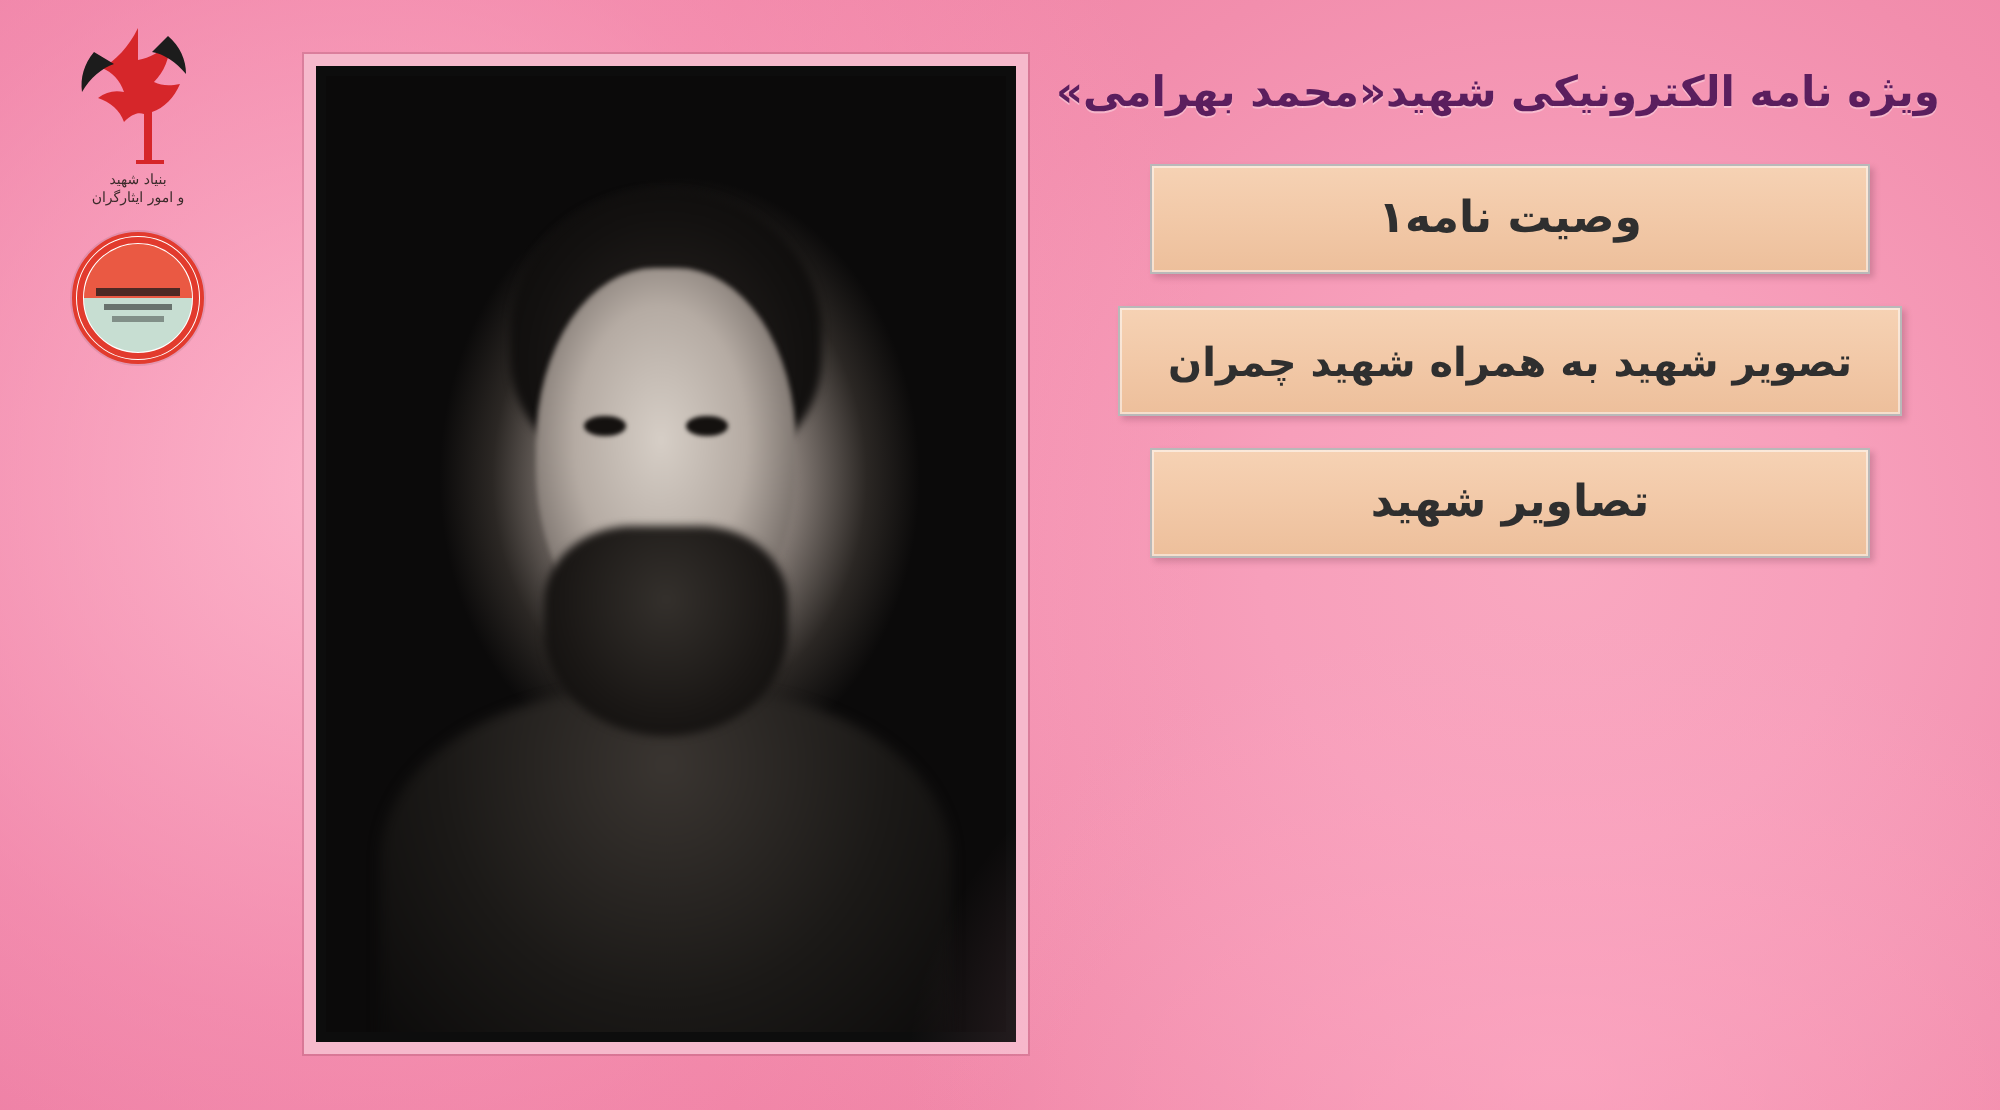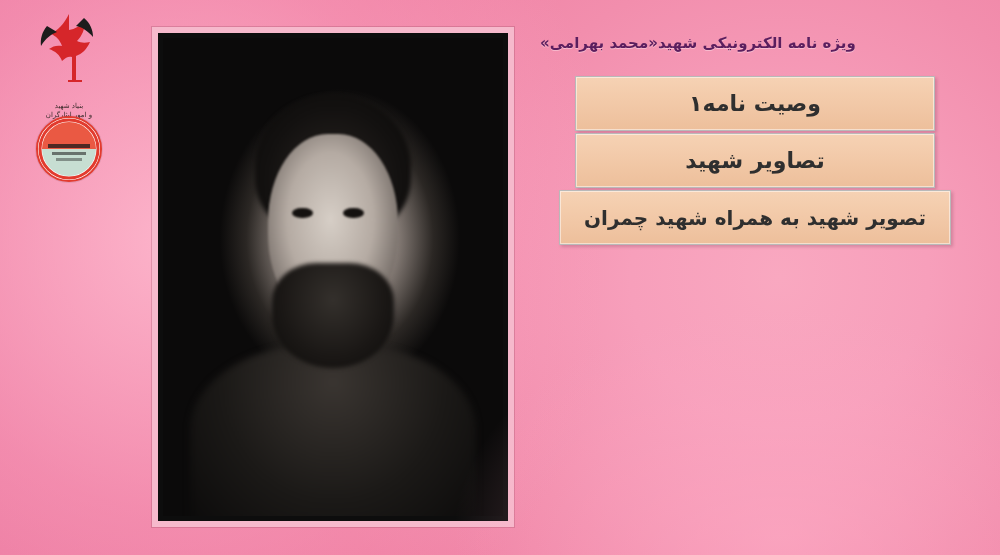--- a/index.html
+++ b/index.html
@@ -55,21 +55,21 @@
   .logo-tulip {
     width: 62px;
     height: 74px;
     margin: 0 auto;
     position: relative;
   }
   .logo-caption {
     font-size: 7px;
     line-height: 1.25;
     color: #3a2a2a;
-    margin-top: 18px;
+    margin-top: 2px;
     letter-spacing: 0;
   }
   .logo-round {
     position: absolute;
     left: 36px;
     top: 116px;
     width: 62px;
     height: 62px;
     border-radius: 50%;
     background: #ffffff;
@@ -164,32 +164,32 @@
   
   .right-panel {
     position: absolute;
     left: 540px;
     top: 34px;
     width: 430px;
     z-index: 4;
   }
   .headline {
     color: #5b1e5e;
-    font-size: 15px;
+    font-size: 21px;
     font-weight: bold;
     text-align: left;
     margin: 0 0 24px 0;
     letter-spacing: 0;
     white-space: nowrap;
     text-shadow: 0 1px 0 rgba(255,255,255,0.35);
   }
   .btn-list {
     display: flex;
     flex-direction: column;
-    gap: 2px;
+    gap: 16px;
     align-items: center;
   }
   .menu-btn {
     width: 360px;
     height: 55px;
     box-sizing: border-box;
     background: linear-gradient(180deg, #f6d2b4 0%, #f2c9a8 48%, #edbf9b 100%);
     border: 1px solid #b9b9b9;
     box-shadow: 2px 2px 3px rgba(90,40,60,0.22), inset 0 0 0 1px rgba(255,255,255,0.5);
     display: flex;
@@ -247,18 +247,18 @@
         <div class="ph-beard"></div>
       </div>
     </div>
   </div>
 
   <div class="right-panel">
     <h1 class="headline">ویژه نامه الکترونیکی  شهید«محمد بهرامی»</h1>
 
     <div class="btn-list">
       <div class="menu-btn">وصیت نامه۱</div>
+      <div class="menu-btn wide">تصویر شهید به همراه شهید چمران</div>
       <div class="menu-btn">تصاویر شهید</div>
-      <div class="menu-btn wide">تصویر شهید به همراه شهید چمران</div>
     </div>
   </div>
 
 </div>
 
 </body></html>

